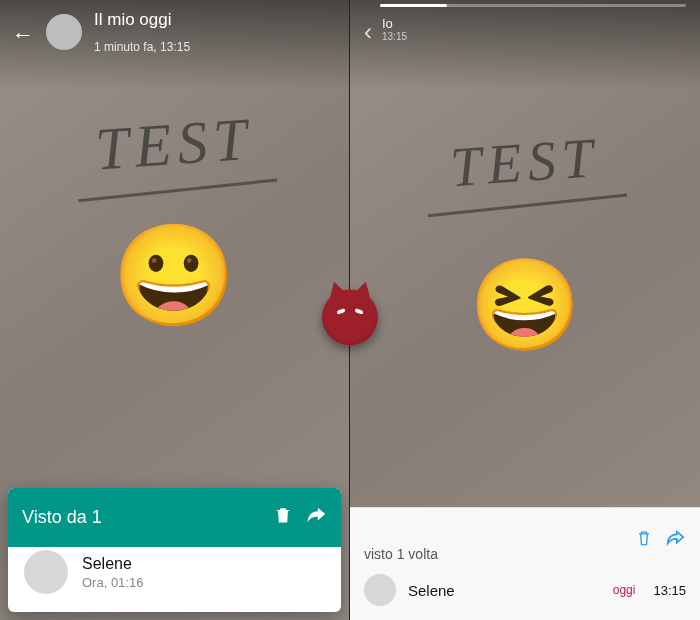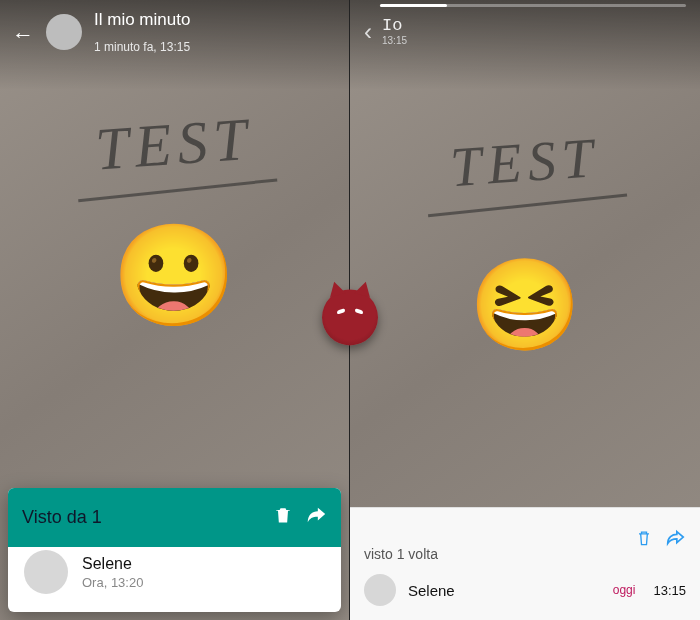--- a/index.html
+++ b/index.html
@@ -48,21 +48,21 @@
   .back-chev { font-size: 24px; line-height: 1; cursor: pointer; padding-top: 14px;}
   .progress {
     position: absolute; top: 4px; left: 30px; right: 14px; height: 3px;
     background: rgba(255,255,255,.35); border-radius: 2px;
   }
   .progress::before {
     content:""; display:block; width: 22%; height: 100%;
     background: #fff; border-radius: 2px;
   }
   .hdr-right .meta { padding-top: 10px; }
-  .hdr-right .who { font-size: 17px; color: #f0f0f0; font-family: Liberation Mono, monospace; }
+  .hdr-right .who { font-size: 13px; color: #f0f0f0; }
   .hdr-right .time { font-size: 10px; color: #cfcfcf; }
   
   .handwriting {
     position: absolute; left: 0; right: 0;
     text-align: center;
     font-family: "Comic Sans MS", cursive;
     color: rgba(40,40,40,.65);
     transform: rotate(-4deg);
     font-style: italic;
     letter-spacing: 6px;
@@ -102,21 +102,21 @@
   }
   .watermark .eyes span { width:8px; height:4px; background:#fff; border-radius:2px; transform: skewY(-15deg);}
   .watermark .eyes span:last-child { transform: skewY(15deg);}
   
   .sheet-left {
     position: absolute; left: 8px; right: 8px; bottom: 8px;
     background: #fff; border-radius: 6px; overflow: hidden;
     box-shadow: 0 6px 20px rgba(0,0,0,.35);
   }
   .sheet-head {
-    background: #009688; color: #0f172a;
+    background: #009688; color: #ffffff;
     display: flex; align-items: center;
     padding: 16px 14px; gap: 12px;
   }
   .sheet-head .label { font-size: 18px; font-weight: 500; flex: 1; }
   .sheet-head .icon { font-size: 20px; cursor: pointer; }
   .viewer-row {
     display: flex; align-items: center; gap: 14px;
     padding: 3px 16px 18px;
   }
   .avatar-md { width: 44px; height: 44px; border-radius: 50%; background: #d7d7d7; }
@@ -145,21 +145,21 @@
 </head>
 <body>
 
 <div class="panel left">
   <div class="dim-top"></div>
 
   <div class="hdr-left">
     <span class="back-arrow">←</span>
     <div class="avatar-sm"></div>
     <div>
-      <div class="title">Il mio minuto</div>
+      <div class="title">Il mio oggi</div>
       <div class="sub">1 minuto fa, 13:15</div>
     </div>
   </div>
 
   <div class="handwriting">
     <span>TEST</span>
     <div class="underline"></div>
   </div>
   <div class="emoji">😀</div>
 
@@ -174,21 +174,21 @@
       <span class="icon">
         <svg width="22" height="22" viewBox="0 0 24 24" fill="#fff">
             <path d="M14 4l8 7-8 7v-4c-6 0-9 2-11 6 0-8 5-12 11-12V4z"></path>
           </svg>
       </span>
     </div>
     <div class="viewer-row">
       <div class="avatar-md"></div>
       <div>
         <div class="name">Selene</div>
-        <div class="time">Ora, 13:20</div>
+        <div class="time">Ora, 01:16</div>
       </div>
     </div>
   </div>
 </div>
 
 <div class="panel right">
   <div class="dim-top"></div>
   <div class="progress"></div>
 
   <div class="hdr-right">

